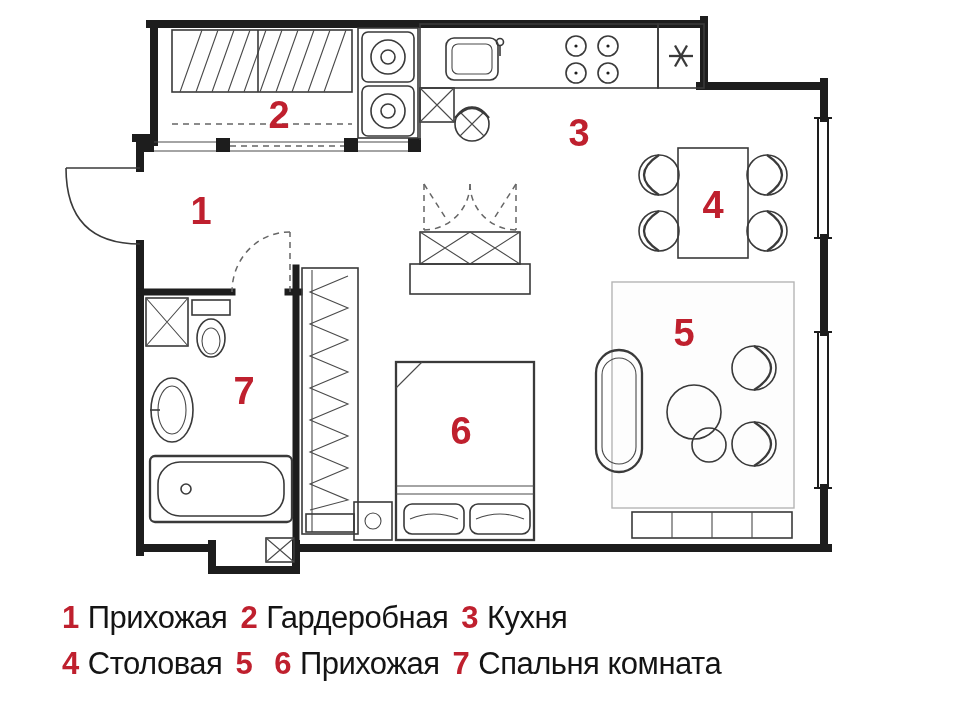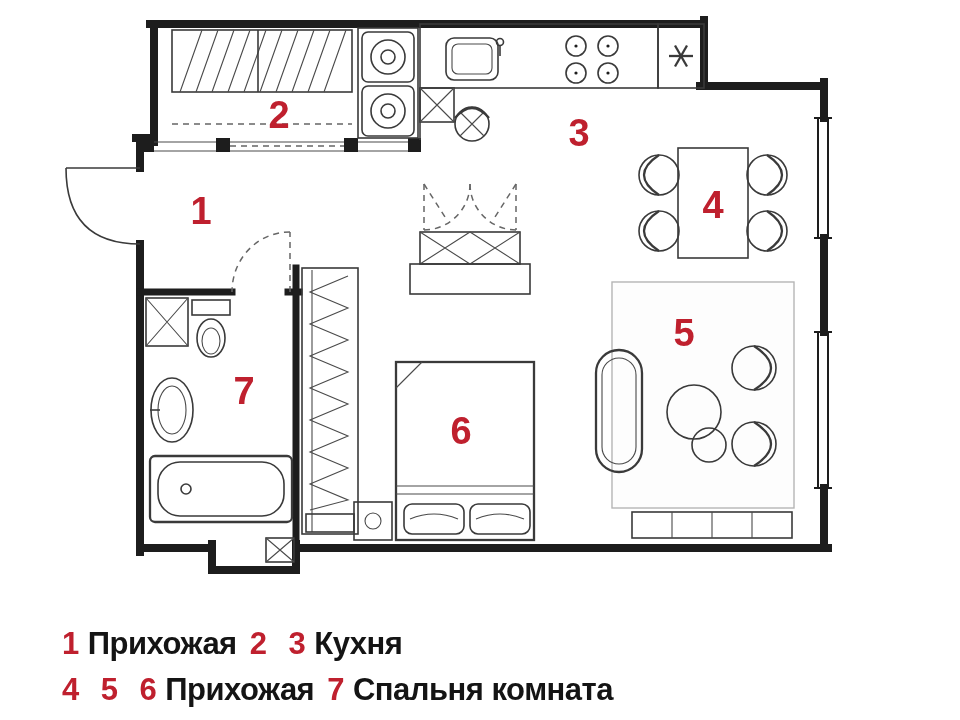--- a/index.html
+++ b/index.html
@@ -20,21 +20,21 @@
   .post   { fill:var(--ink); stroke:none; }
   .rug    { stroke:#b5b5b5; stroke-width:1.4; fill:#fdfdfd; }
   .win    { stroke:var(--ink); stroke-width:2; fill:none; }
   .roomnum{ fill:var(--accent); font:700 38px "Liberation Sans", sans-serif; }
 
   
   .legend { position:absolute; left:62px; top:600px; }
   .legend-row { display:flex; align-items:baseline; height:46px; }
   .legend-item { display:flex; align-items:baseline; margin-right:13px; }
   .legend-num  { color:var(--accent); font-weight:700; font-size:31px; letter-spacing:-0.5px; margin-right:9px; }
-  .legend-name { color:#141414; font-weight:700; font-size:31px; letter-spacing:-0.5px;margin-top:26px; }
+  .legend-name { color:#141414; font-weight:400; font-size:31px; letter-spacing:-0.5px; }
 </style>
 </head>
 <body>
 
 <div class="plan-wrap">
 <svg width="960" height="592" viewBox="0 0 960 592">
 
   <g>
     <path class="wall" d="M150,24 H704"></path>
     <path class="wall" d="M704,20 V86"></path>
@@ -238,29 +238,31 @@
 </div>
 
 <div class="legend">
   <div class="legend-row">
     <span class="legend-item">
       <span class="legend-num">1</span>
       <span class="legend-name">Прихожая</span>
     </span>
     <span class="legend-item">
       <span class="legend-num">2</span>
+      <span class="legend-name">Гардеробная</span>
     </span>
     <span class="legend-item">
       <span class="legend-num">3</span>
       <span class="legend-name">Кухня</span>
     </span>
   </div>
   <div class="legend-row">
     <span class="legend-item">
       <span class="legend-num">4</span>
+      <span class="legend-name">Столовая</span>
     </span>
     <span class="legend-item">
       <span class="legend-num">5</span>
     </span>
     <span class="legend-item">
       <span class="legend-num">6</span>
       <span class="legend-name">Прихожая</span>
     </span>
     <span class="legend-item">
       <span class="legend-num">7</span>

